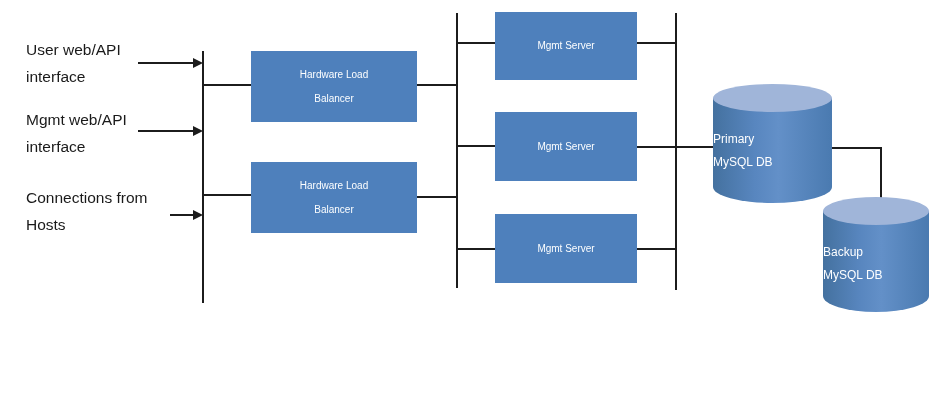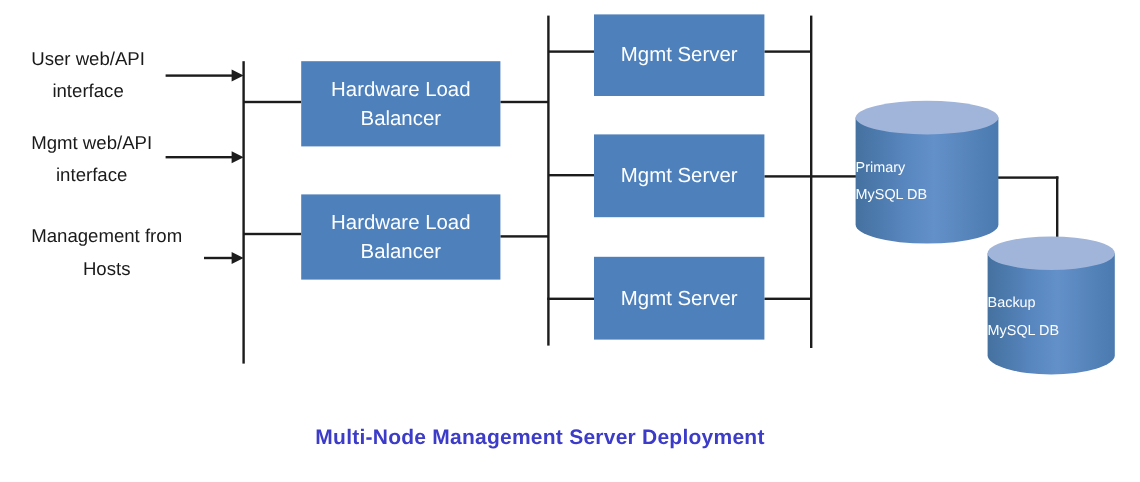--- a/index.html
+++ b/index.html
@@ -10,26 +10,26 @@
   .line { position:absolute; background:#1c1c1c; }
   .hline { height:2px; }
   .vline { width:2px; }
   .arrow-shaft { position:absolute; height:2px; background:#1c1c1c; }
   .arrow-head { position:absolute; width:0; height:0;
                 border-top:5px solid transparent; border-bottom:5px solid transparent;
                 border-left:10px solid #1c1c1c; }
 
   
   .node { position:absolute; display:flex; align-items:center; justify-content:center;
-          text-align:center; color:#fdfeff; font-size:17px; line-height:24px;
+          text-align:center; color:#fdfeff; font-size:10px; line-height:24px;
           white-space:pre-line; }
 
   
   .io-label { position:absolute; color:#1a1a1a; font-size:15.5px; line-height:27px;
-              white-space:pre-line;text-align:center; }
+              white-space:pre-line; }
 
   
   .cyl { position:absolute; }
   .cyl-body { position:absolute; left:0; right:0; top:14px; bottom:0;
               background:linear-gradient(to right,#44719f,#5886bf 35%,#6390c8 55%,#4a7ab0);
               border-radius:0 0 50% 50% / 0 0 16px 16px; }
   .cyl-top { position:absolute; left:0; right:0; top:0; height:28px; border-radius:50%;
              background:linear-gradient(135deg,#b4c6e3,#8fadd4); }
   .cyl-label { position:absolute; left:0; right:0; top:44px; text-align:left;
                color:#fdfeff; font-size:12px; line-height:23px; white-space:pre-line; }
@@ -39,21 +39,21 @@
 </style>
 </head>
 <body>
 
 <div class="canvas">
 
   <div class="io-label" style="left:26px; top:36px;">User web/API
 interface</div>
   <div class="io-label" style="left:26px; top:106px;">Mgmt web/API
 interface</div>
-  <div class="io-label" style="left:26px; top:184px;">Management from
+  <div class="io-label" style="left:26px; top:184px;">Connections from
 Hosts</div>
 
   <div class="arrow-shaft" style="left:138px; top:62px;  width:56px;"></div>
   <div class="arrow-head" style="left:193px; top:58px;"></div>
   <div class="arrow-shaft" style="left:138px; top:130px; width:56px;"></div>
   <div class="arrow-head" style="left:193px; top:126px;"></div>
   <div class="arrow-shaft" style="left:170px; top:214px; width:24px;"></div>
   <div class="arrow-head" style="left:193px; top:210px;"></div>
 
   <div class="line vline" style="left:202px; top:51px; height:252px;"></div>
@@ -90,15 +90,14 @@
 MySQL DB</div>
   </div>
 
   <div class="cyl" style="left:823px; top:197px; width:106px; height:115px;">
     <div class="cyl-body"></div>
     <div class="cyl-top" style="background: rgb(160, 181, 217);"></div>
     <div class="cyl-label" style="color: rgb(253, 254, 255);">Backup
 MySQL DB</div>
   </div>
 
-  <div class="title" style="color: rgb(60, 60, 200);">Multi-Node Management Server Deployment</div>
 
 </div>
 
 </body></html>

